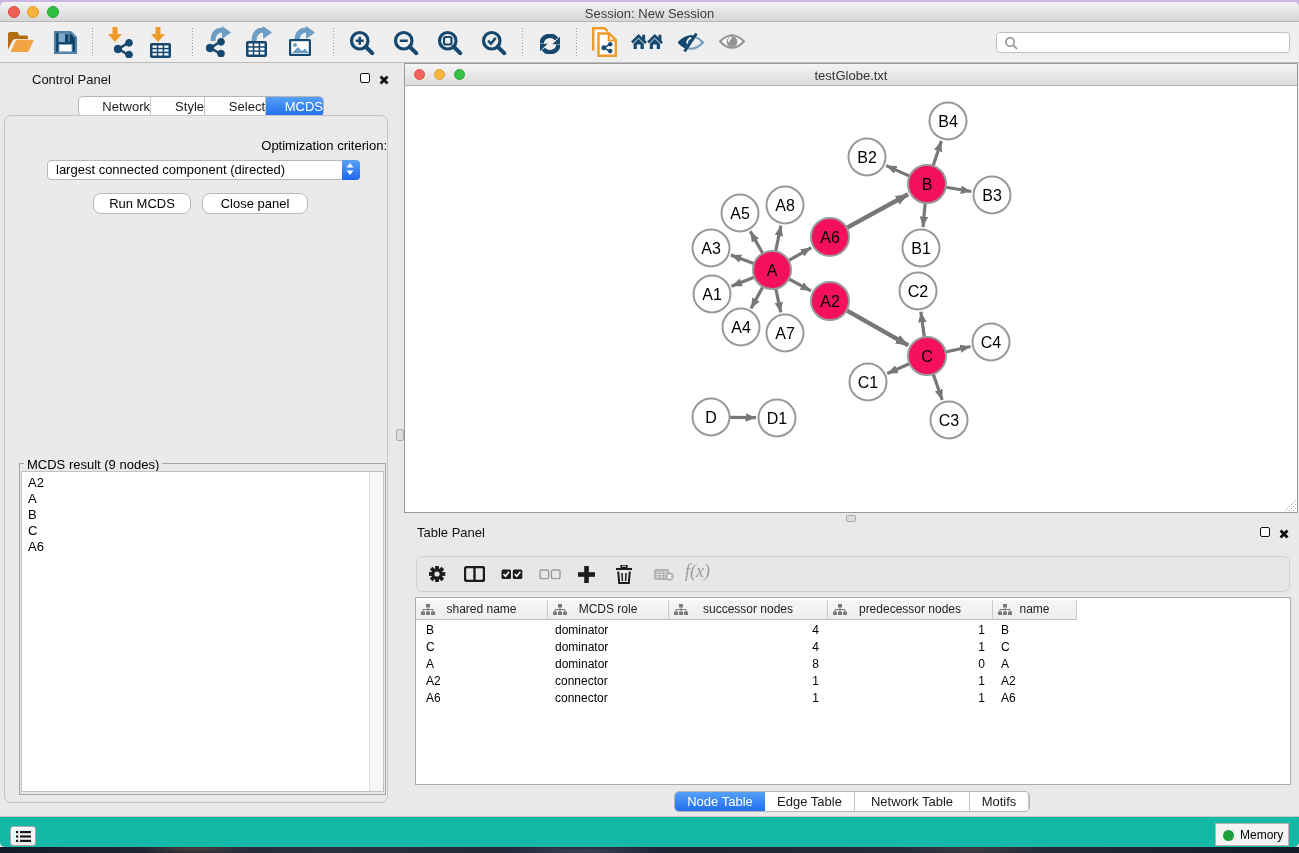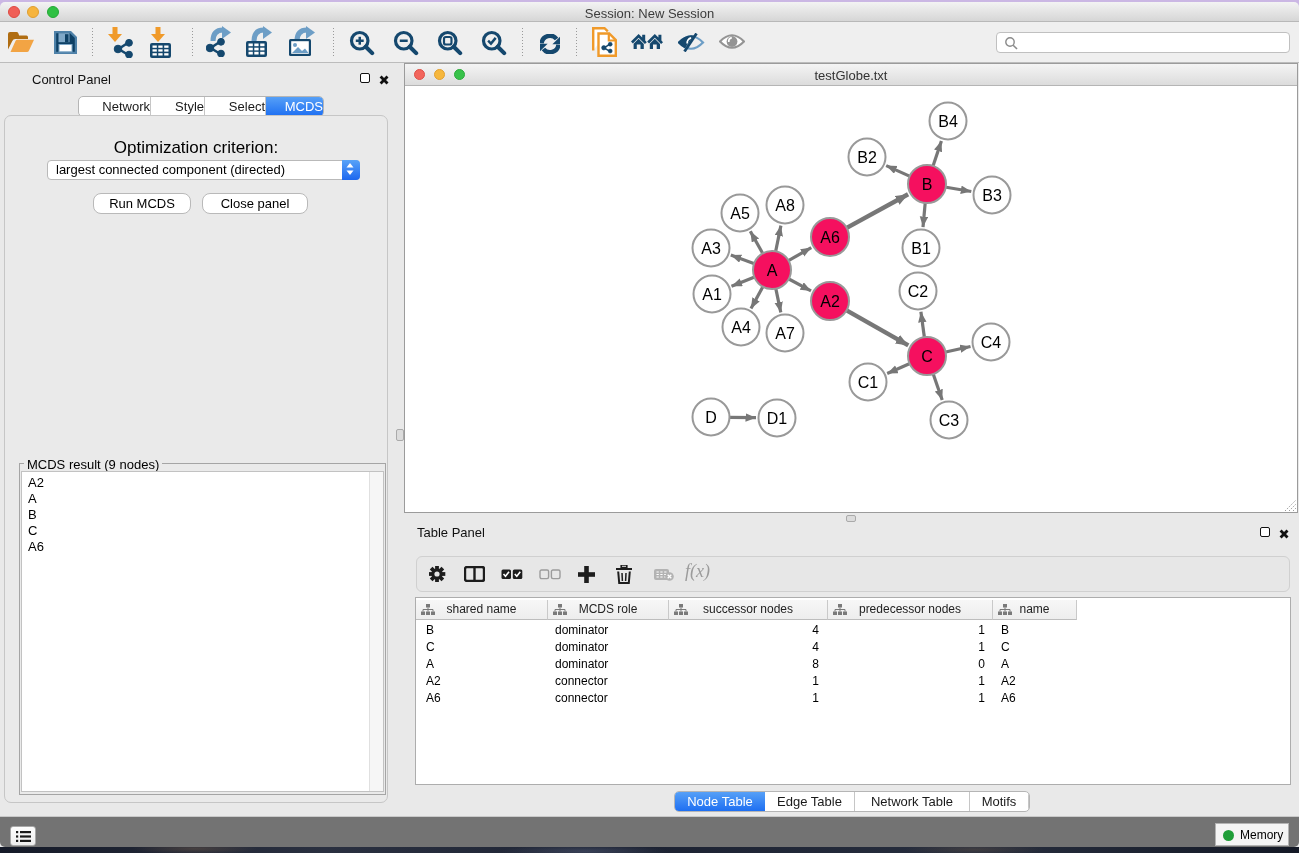--- a/index.html
+++ b/index.html
@@ -29,21 +29,21 @@
 .netframe{left:404px;top:0px;width:894px;height:450px;border:1px solid #9b9b9b;background:#fff}
 .nettitle{left:0;top:0;width:100%;height:22px;background:linear-gradient(#f4f4f4,#dcdcdc);border-bottom:1px solid #b5b5b5}
 .tp-title{left:417px;top:462px;font-size:13px;color:#111}
 .tp-toolbar{left:416px;top:493px;width:874px;height:36px;background:#e7e7e7;border:1px solid #d0d0d0;border-radius:6px}
 .tbl{left:415px;top:534px;width:876px;height:188px;background:#fff;border:1px solid #adadad}
 .th{top:2px;height:20px;background:linear-gradient(#f7f7f7,#ededed);border-right:1px solid #c9c9c9;border-bottom:1px solid #bdbdbd;font-size:12px;color:#222;text-align:center;line-height:19px}
 .td{font-size:12px;color:#000;height:17px;line-height:17px}
 .bot-tabs{left:674px;top:728px;height:21px;display:flex;border:1px solid #b5b5b5;border-radius:5px;background:#fff;overflow:hidden}
 .bot-tabs div{font-size:13px;color:#1a1a1a;text-align:center;line-height:19px;border-right:1px solid #c6c6c6}
 .bot-tabs div:first-child{background:linear-gradient(#56a0f7,#1e6ff2);color:#fff;border-right:none}
-.statusbar{left:0;top:816px;width:1299px;height:31px;background:#737373;border-top:1px solid #c9c9c9;border-radius:0 0 5px 5px}
+.statusbar{left:0;top:816px;width:1299px;height:31px;background:#14b8a6;border-top:1px solid #c9c9c9;border-radius:0 0 5px 5px}
 .bstrip{left:0;top:847px;width:1299px;height:6px;background:radial-gradient(ellipse 90px 8px at 15% 30%, rgba(140,110,80,.35), transparent 70%),radial-gradient(ellipse 120px 9px at 45% 70%, rgba(90,100,130,.45), transparent 70%),radial-gradient(ellipse 100px 8px at 75% 40%, rgba(120,95,70,.3), transparent 70%),linear-gradient(90deg,#151a28,#2a3040 25%,#1c2232 50%,#272e3e 75%,#141926)}
 .membtn{left:1215px;top:6px;width:74px;height:23px;background:#f4f4f4;border:1px solid #b3b3b3;font-size:12px}
 .listbtn{left:10px;top:9px;width:26px;height:20px;background:linear-gradient(#fdfdfd,#eee);border:1px solid #a8a8a8;border-radius:3px}
 </style></head><body>
 <div class="abs pstrip"></div>
 <div class="abs titlebar">
  <div class="abs tl" style="left:8px;background:#f05f57;border:1px solid #dd4a42"></div>
  <div class="abs tl" style="left:27px;background:#f6b43d;border:1px solid #e09e2f"></div>
  <div class="abs tl" style="left:47px;background:#2fc043;border:1px solid #24a835"></div>
  <div class="abs title-txt">Session: New Session</div>
@@ -216,21 +216,21 @@
     <svg class="abs" style="left:377.5px;top:10.5px" width="11.5" height="11.5" viewBox="0 0 11.5 11.5">
       <path d="M1.5,3.4 L3.4,1.5 L5.75,3.85 L8.1,1.5 L10,3.4 L7.65,5.75 L10,8.1 L8.1,10 L5.75,7.65 L3.4,10 L1.5,8.1 L3.85,5.75 z" fill="#111" transform="scale(1.05)"></path>
     </svg>
  <div class="abs tabs">
       <div style="width:72px">Network</div>
       <div style="width:54px">Style</div>
       <div style="width:61px">Select</div>
       <div style="width:57px">MCDS</div>
     </div>
  <div class="abs cp-panel">
-   <div class="abs" style="left:0;top:22px;width:100%;text-align:center;font-size:17px;color:#000">Optimization criterion:</div>
+   <div class="abs" style="left:0;top:22px;width:100%;text-align:right;font-size:13px;color:#000">Optimization criterion:</div>
    <div class="abs combo">largest connected component (directed)
      <div class="abs combo-btn">
           <svg width="16" height="18" viewBox="0 0 16 18" style="position:absolute;left:0;top:0">
             <path d="M8,3 L11.5,7.5 H4.5 z" fill="#fff"></path>
             <path d="M8,15 L4.5,10.5 H11.5 z" fill="#fff"></path>
           </svg>
         </div>
    </div>
    <div class="abs btn" style="left:88px;top:77px;width:98px">Run MCDS</div>
    <div class="abs btn" style="left:197px;top:77px;width:106px">Close panel</div>

